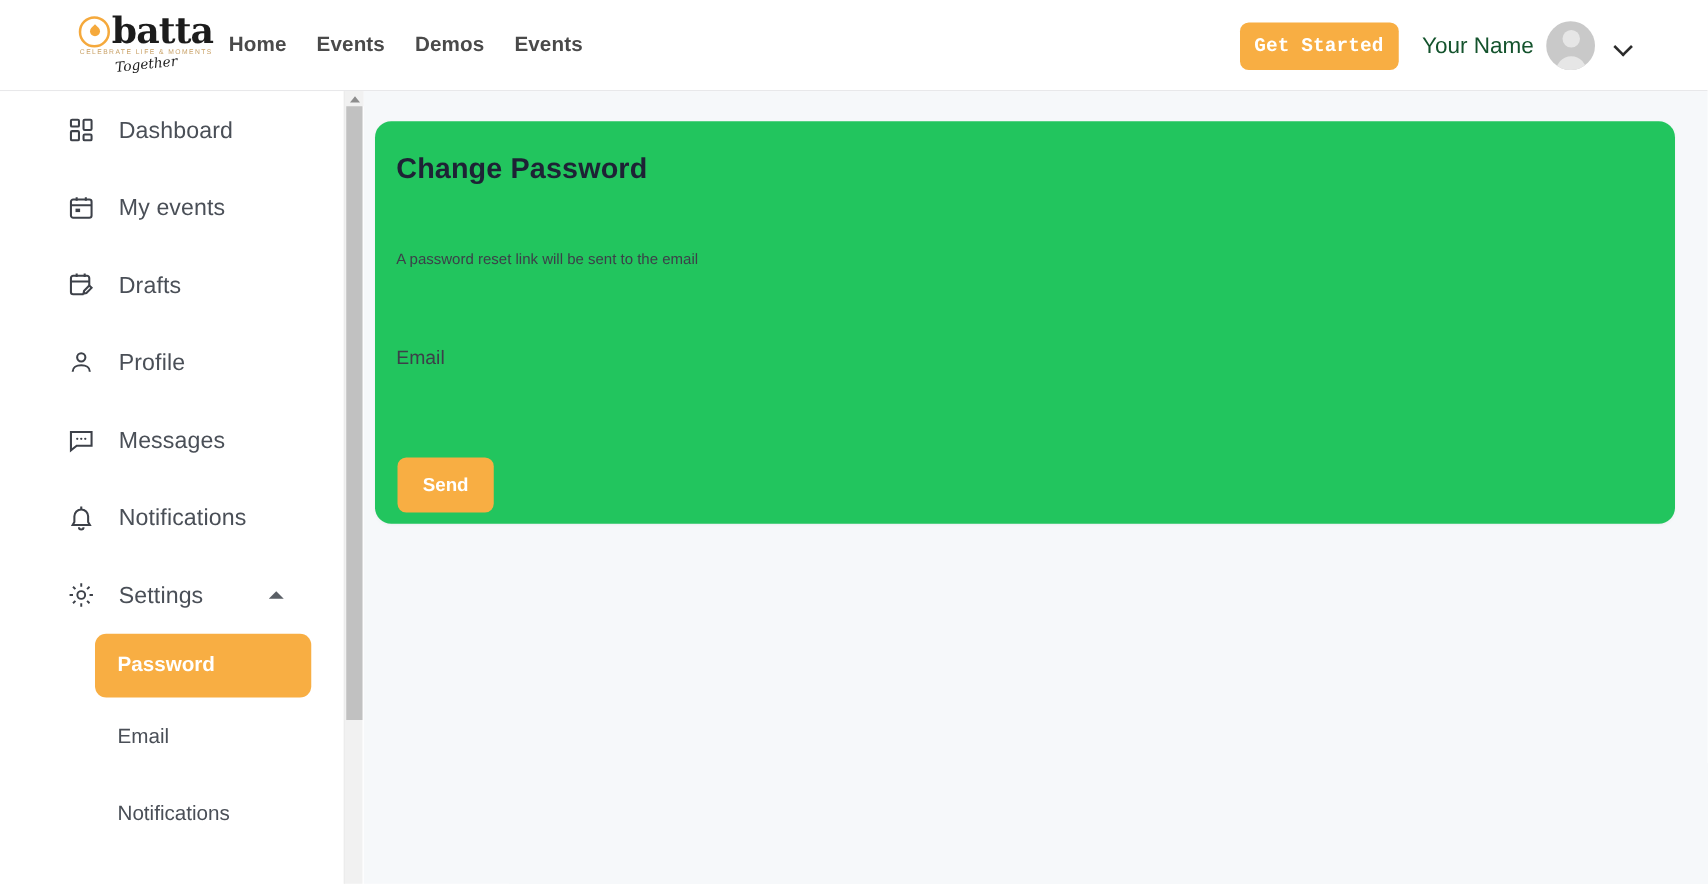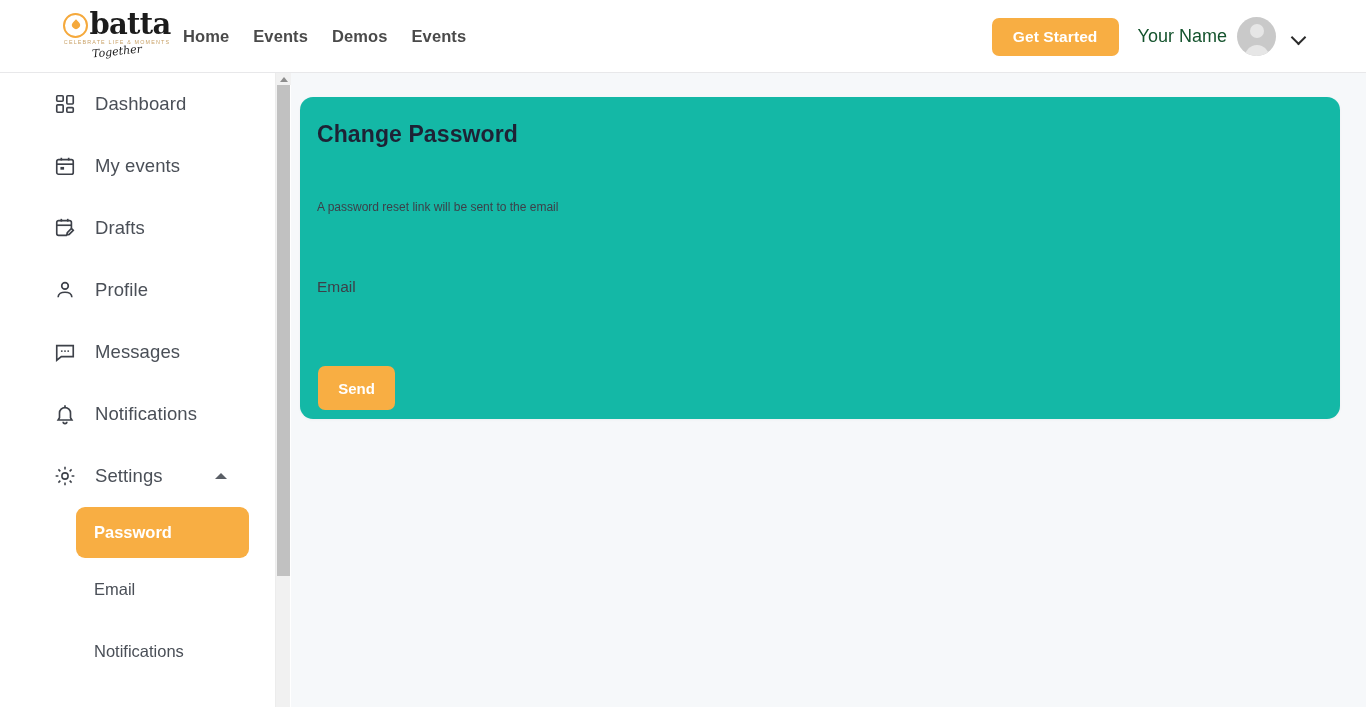--- a/index.html
+++ b/index.html
@@ -113,21 +113,21 @@
     height: 73px;
     display: flex;
     align-items: center;
     gap: 0;
   }
   .btn-getstarted {
     background: #f8ae43;
     color: #ffffff;
     border: none;
     border-radius: 7px;
-    font-family: Liberation Sans, sans-serif;
+    font-family: Liberation Mono, monospace;
     font-size: 15.5px;
     font-weight: 700;
     width: 127px;
     height: 38px;
     cursor: pointer;
     letter-spacing: 0.1px;
   }
   .user-name {
     font-size: 18px;
     color: #14532d;
@@ -288,21 +288,21 @@
     height: 634px;
     background: #f6f8fa;
   }
 
   .card {
     position: absolute;
     left: 9px;
     top: 24px;
     width: 1040px;
     height: 322px;
-    background: #14b8a6;
+    background: #22c55e;
     border-radius: 13px;
     box-shadow: 0 1px 3px rgba(0,0,0,0.04);
   }
 
   .card-title {
     position: absolute;
     left: 17px;
     top: 24px;
     font-size: 23px;
     font-weight: 700;

